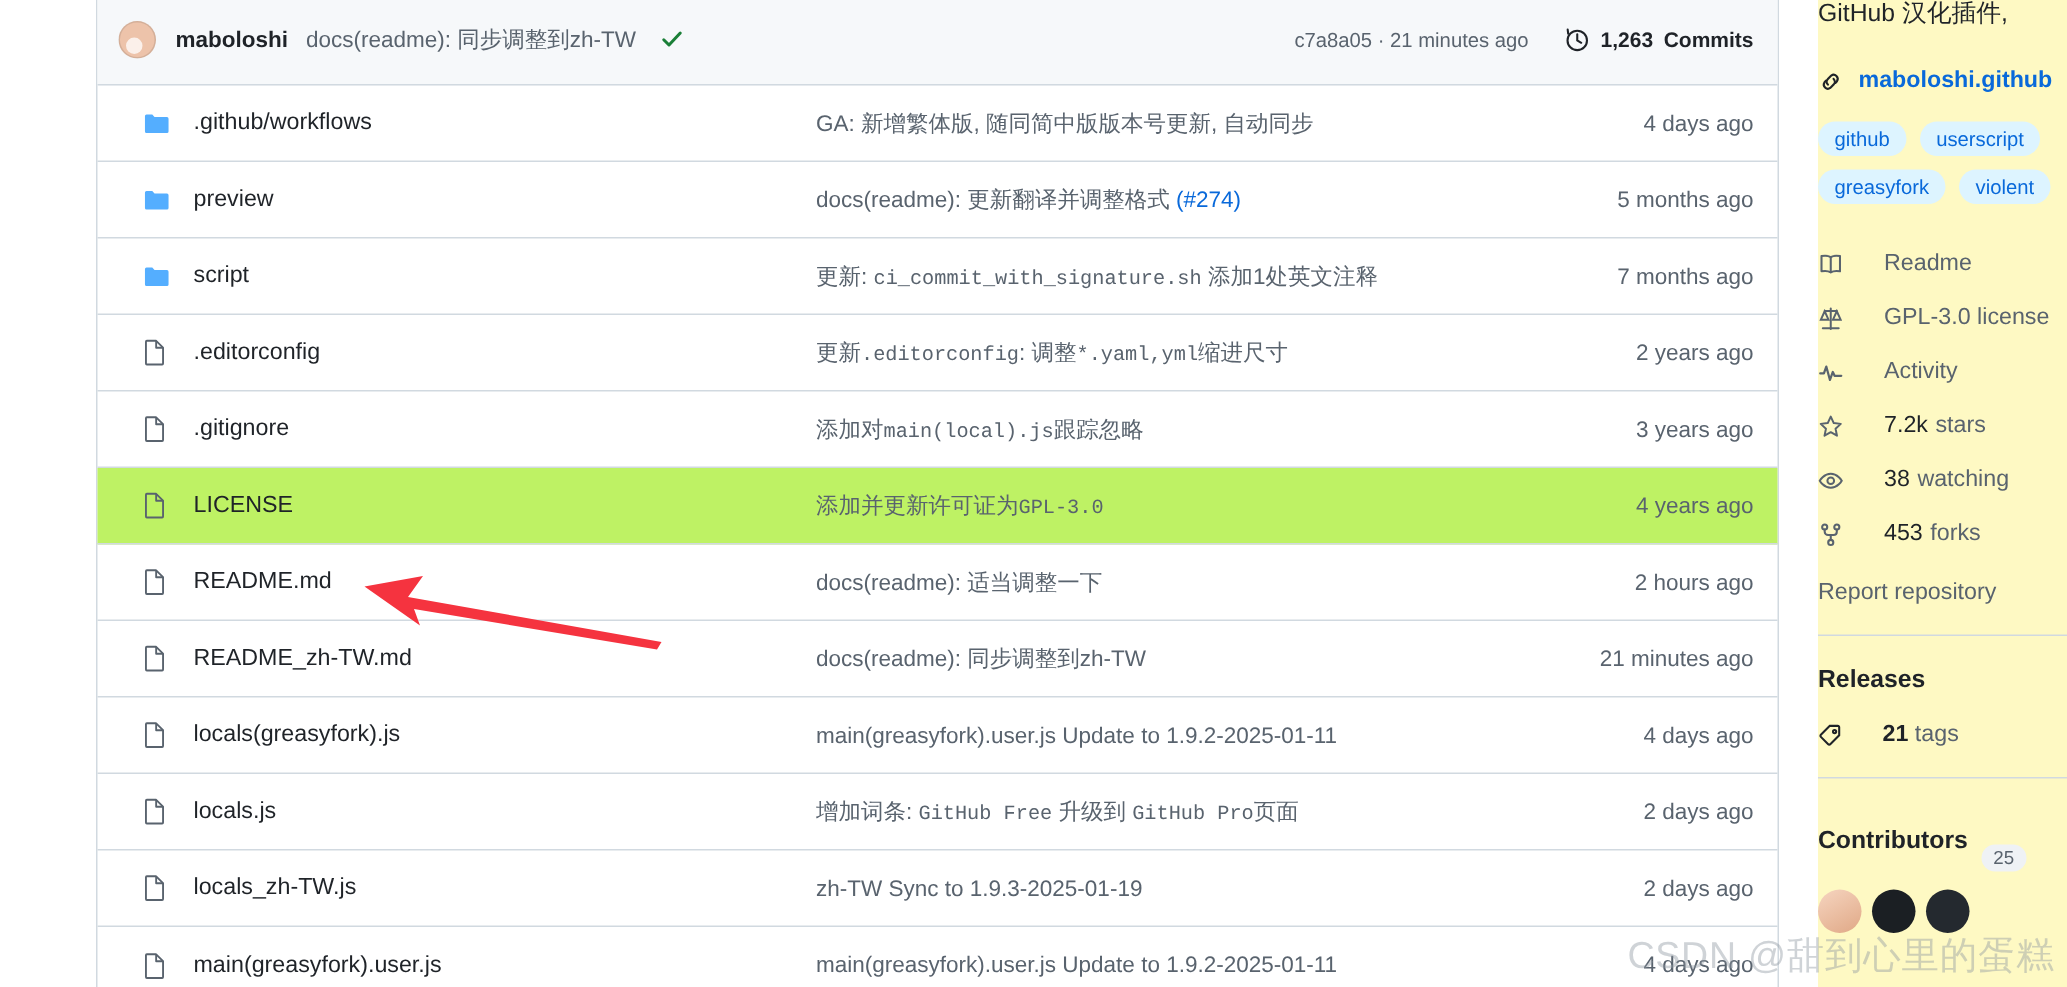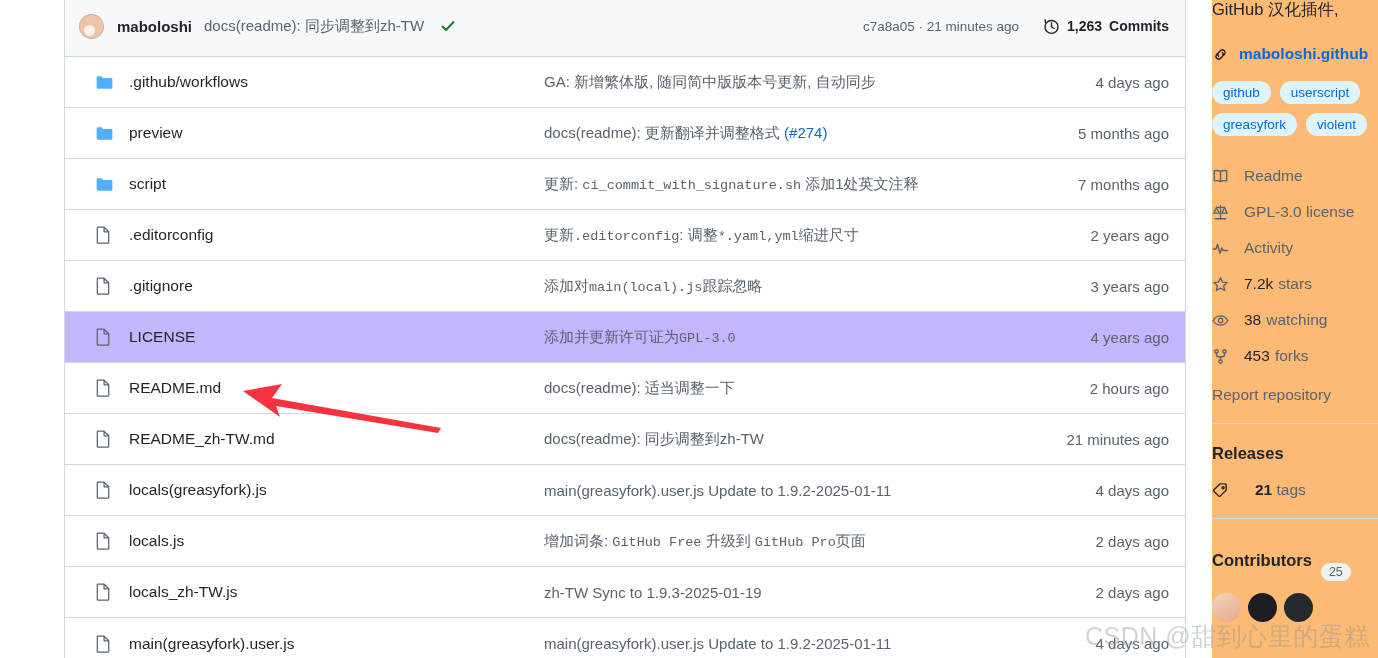--- a/index.html
+++ b/index.html
@@ -89,21 +89,21 @@
   .commits-count b { font-weight: bold; }
 
   .row {
     display: flex;
     align-items: center;
     height: 51px;
     border-bottom: 1px solid #d1d9e0;
     padding: 0 16px 0 14px;
   }
   .row:last-child { border-bottom: none; }
-  .row.hl { background: #c4b5fd; }
+  .row.hl { background: #bef264; }
   .cell-icon {
     flex: 0 0 40px;
     display: flex;
     align-items: center;
     justify-content: flex-start;
     padding-left: 16px;
   }
   .cell-name {
     flex: 0 0 425px;
     font-size: 15.5px;
@@ -136,21 +136,21 @@
     white-space: nowrap;
   }
 
   
   .sidebar {
     position: absolute;
     left: 1212px; top: 0;
     width: 166px;
     height: 658px;
     overflow: hidden;
-    background: #fdba74;
+    background: #fef9c3;
   }
   .about-desc {
     font-size: 16.5px;
     line-height: 27px;
     color: #1f2328;
     white-space: nowrap;
     margin-top: -4px;
   }
   .about-link {
     display: flex;
@@ -175,21 +175,21 @@
     color: #0969da;
     font-size: 13.5px;
     border-radius: 14px;
     padding: 4px 11px;
     white-space: nowrap;
   }
   .stat-list { margin-top: 22px; }
   .stat {
     display: flex;
     align-items: center;
-    gap: 15px;
+    gap: 27px;
     height: 36px;
     white-space: nowrap;
   }
   .stat .label {
     font-size: 15.5px;
     color: #1f2328;
   }
   .stat .label.muted { color: #59636e; }
   .stat .label b { font-weight: normal; color: #1f2328; text-align: center; }
   .report {

